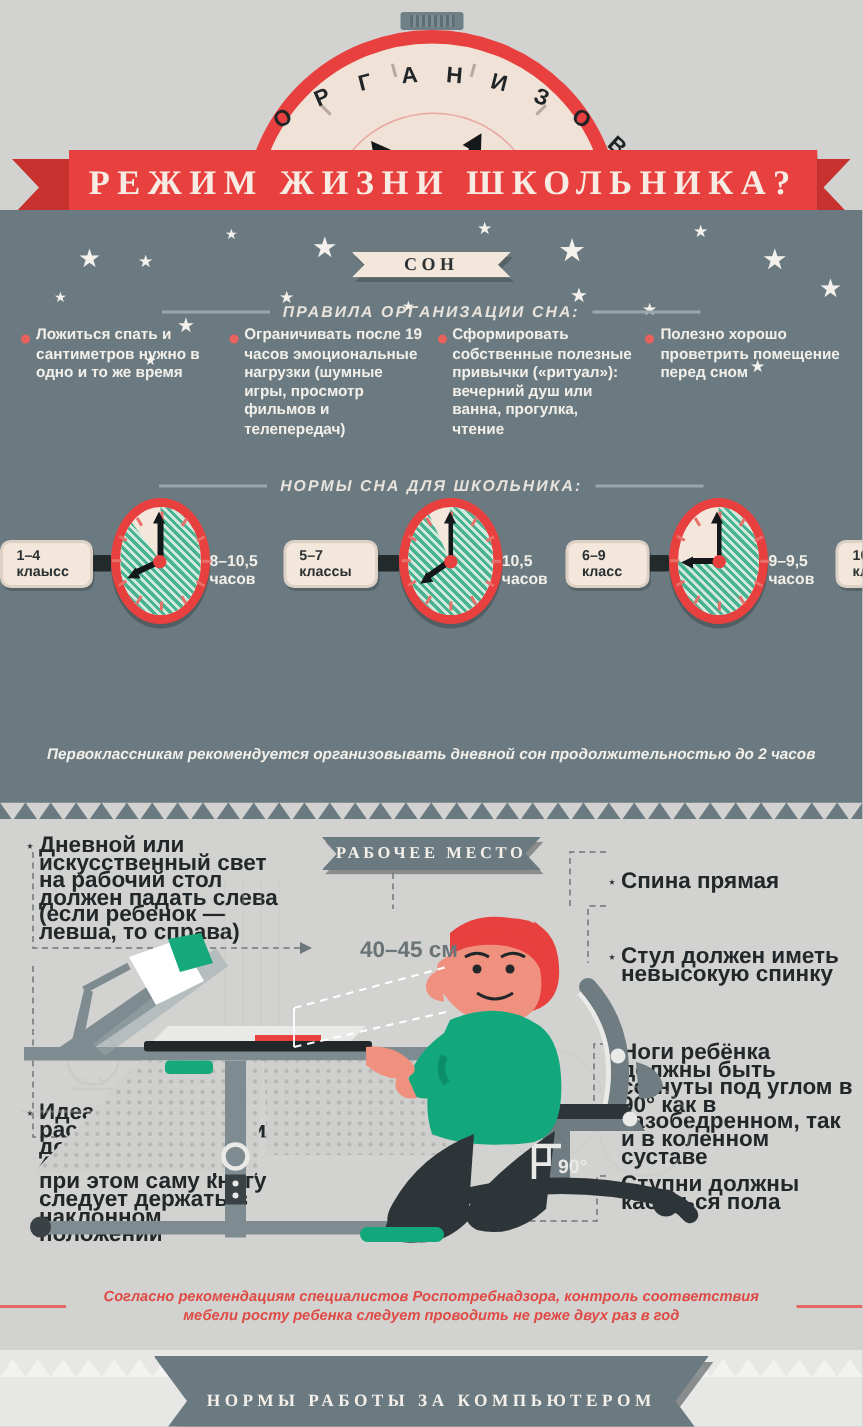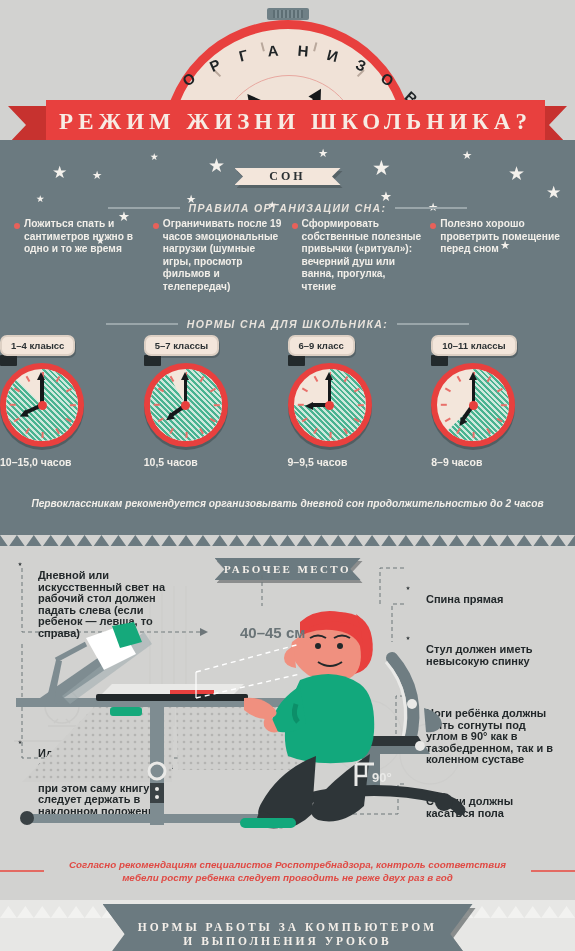--- a/index.html
+++ b/index.html
@@ -66,21 +66,21 @@
      font-size:10.5px;letter-spacing:1.4px;}
   .sec-label .ln{display:block;width:72px;height:1.5px;background:#9aa6aa;}
 
   .rules{position:absolute;left:0;top:78px;width:575px;display:flex;padding:0 14px;box-sizing:border-box;gap:8px;}
   .rule{flex:1;display:flex;gap:4px;}
   .dot{flex:0 0 auto;width:6px;height:6px;border-radius:50%;background:#e8615a;margin-top:5px;}
   .rule p{margin:0;color:#f2efe9;font-size:10.2px;line-height:12.6px;font-weight:600;}
 
   
   .clocks{position:absolute;left:0;top:195px;width:575px;display:flex;}
-  .clock-col{flex:1;display:flex;flex-direction:column;align-items:flex-start;}
+  .clock-col{flex:1;display:flex;flex-direction:row;align-items:center;}
   .tag{position:relative;background:#f3e6db;border:2px solid #ddd0c4;border-radius:7px;
       padding:3px 9px;color:#2b3133;font-size:9.5px;font-weight:bold;z-index:3;box-shadow:1px 2px 0 rgba(40,48,50,.3);}
   .stem{width:17px;height:11px;background:#232a2c;margin-top:-1px;z-index:2;border-radius:1px;}
   .clock{position:relative;width:84px;height:84px;border-radius:50%;background:#f3e6db;
       border:6px solid #e8403e;box-sizing:border-box;margin-top:-3px;
       box-shadow:0 3px 0 rgba(35,42,44,.35);}
   .pie{position:absolute;inset:0;border-radius:50%;
       background:repeating-linear-gradient(45deg,#49b391 0 2px,#cfe9dd 2px 4px);}
   .tick{position:absolute;left:50%;top:3px;width:1.6px;height:6px;background:#e8706a;
       transform-origin:50% 33px;}
@@ -105,21 +105,21 @@
      clip-path:polygon(0 0,100% 0,93% 50%,100% 100%,0 100%,7% 50%);}
   .banner-rm .bg{position:absolute;inset:0;background:#6b7a80;
      clip-path:polygon(0 0,100% 0,93% 50%,100% 100%,0 100%,7% 50%);}
   .banner-rm .tx{position:absolute;inset:0;display:flex;align-items:center;justify-content:center;
      font-family:"Liberation Serif","DejaVu Serif",serif;font-weight:bold;font-size:11px;
      letter-spacing:2.4px;color:#f4efe9;}
 
   .ann{position:absolute;display:flex;gap:4px;width:170px;}
   .ann .d{flex:0 0 auto;width:4px;height:4px;background:#2b3133;margin-top:4px;
      clip-path:polygon(50% 0,61% 38%,100% 38%,68% 62%,80% 100%,50% 76%,20% 100%,32% 62%,0 38%,39% 38%);}
-  .ann p{margin:12px;color:#22282a;font-size:11px;line-height:11.6px;font-weight:600;}
+  .ann p{margin:0;color:#22282a;font-size:15px;line-height:11.6px;font-weight:600;}
 
   .scene{position:absolute;left:0;top:40px;width:575px;height:250px;}
 
   .redline{position:absolute;left:0;top:858px;width:575px;display:flex;align-items:center;
      justify-content:center;gap:8px;}
   .redline .ln{width:44px;height:1.4px;background:#e36a62;flex:0 0 auto;}
   .redline p{margin:0;text-align:center;color:#e04a44;font-style:italic;font-weight:bold;
      font-size:9.8px;line-height:13px;}
 
   .footer{position:absolute;left:0;top:900px;width:575px;height:51px;background:#e7e7e5;}
@@ -266,21 +266,21 @@
             <div class="tick" style="transform: rotate(300deg);"></div>
             <div class="tick" style="transform: rotate(330deg);"></div>
             <div class="hand" style="transform: rotate(0deg);">
               <i style="height:27px"></i>
             </div>
             <div class="hand" style="transform: rotate(-115deg);">
               <i style="height:19px"></i>
             </div>
             <div class="pin"></div>
           </div>
-          <div class="hours">10–15,0 часов</div>
+          <div class="hours">8–10,5 часов</div>
         </div>
         <div class="clock-col">
           <div class="tag">5–7 классы</div>
           <div class="stem"></div>
           <div class="clock">
             <div class="pie" style="clip-path: polygon(50% 50%, 50% 0%, 100% 0%, 100% 100%, 0% 100%, 0% 0%, 15% -10.6%);"></div>
             <div class="tick" style="transform: rotate(0deg);"></div>
             <div class="tick" style="transform: rotate(30deg);"></div>
             <div class="tick" style="transform: rotate(60deg);"></div>
             <div class="tick" style="transform: rotate(90deg);"></div>
@@ -525,17 +525,16 @@
 
   <div class="footer">
     <svg class="fzig" viewBox="0 0 575 12" preserveAspectRatio="none">
       <polygon id="zig2" fill="#f2f2f0" points="0,12 8.455882352941176,0 16.91176470588235,12 25.36764705882353,0 33.8235294117647,12 42.27941176470588,0 50.73529411764706,12 59.19117647058823,0 67.6470588235294,12 76.10294117647058,0 84.55882352941175,12 93.01470588235293,0 101.4705882352941,12 109.92647058823529,0 118.38235294117646,12 126.83823529411764,0 135.2941176470588,12 143.75,0 152.20588235294116,12 160.66176470588235,0 169.1176470588235,12 177.5735294117647,0 186.02941176470586,12 194.48529411764704,0 202.9411764705882,12 211.39705882352942,0 219.85294117647058,12 228.30882352941177,0 236.76470588235293,12 245.22058823529412,0 253.67647058823528,12 262.13235294117646,0 270.5882352941176,12 279.0441176470588,0 287.5,12 295.95588235294116,0 304.4117647058824,12 312.8676470588235,0 321.3235294117647,12 329.77941176470586,0 338.2352941176471,12 346.6911764705882,0 355.1470588235294,12 363.60294117647055,0 372.05882352941177,12 380.51470588235287,0 388.9705882352941,12 397.42647058823525,0 405.88235294117646,12 414.3382352941176,0 422.79411764705884,12 431.24999999999994,0 439.70588235294116,12 448.1617647058823,0 456.61764705882354,12 465.07352941176464,0 473.52941176470586,12 481.985294117647,0 490.44117647058823,12 498.89705882352933,0 507.35294117647055,12 515.8088235294117,0 524.2647058823529,12 532.7205882352941,0 541.1764705882352,12 549.6323529411765,0 558.0882352941176,12 566.5441176470588,0 574.9999999999999,12 "></polygon>
     </svg>
     <div class="fbanner">
       <div class="sh"></div>
         <div class="bg"></div>
       <div class="tx">
         <span>НОРМЫ РАБОТЫ ЗА КОМПЬЮТЕРОМ</span>
-        <span>И ВЫПОЛНЕНИЯ УРОКОВ</span>
       </div>
     </div>
   </div>
 </div>
 
 </body></html>

